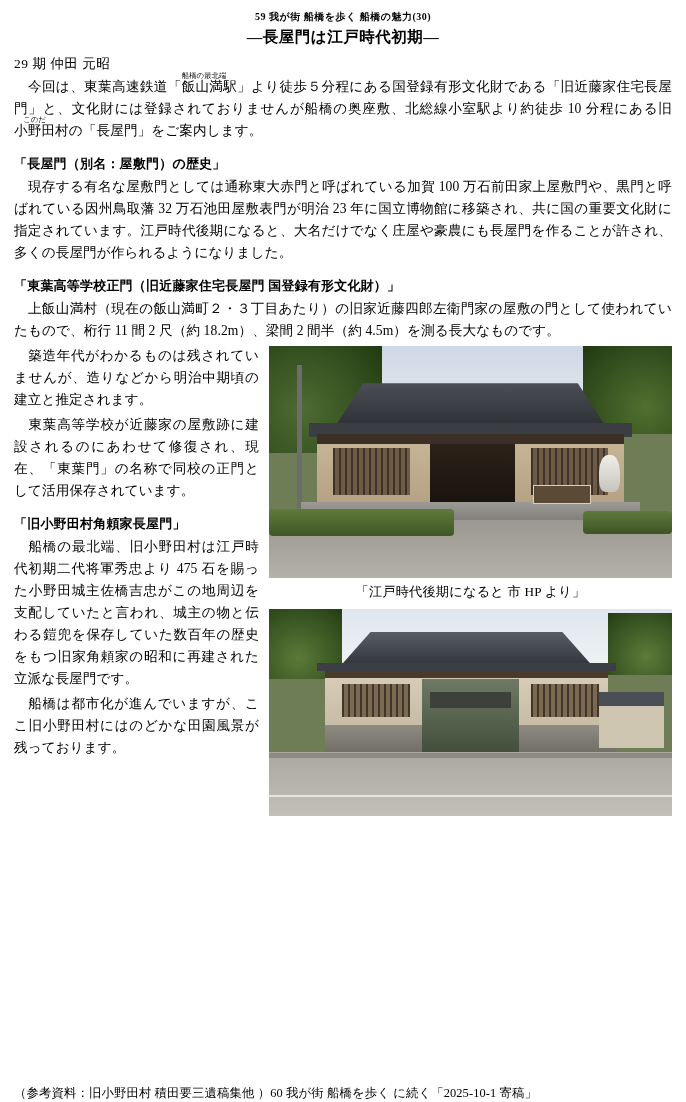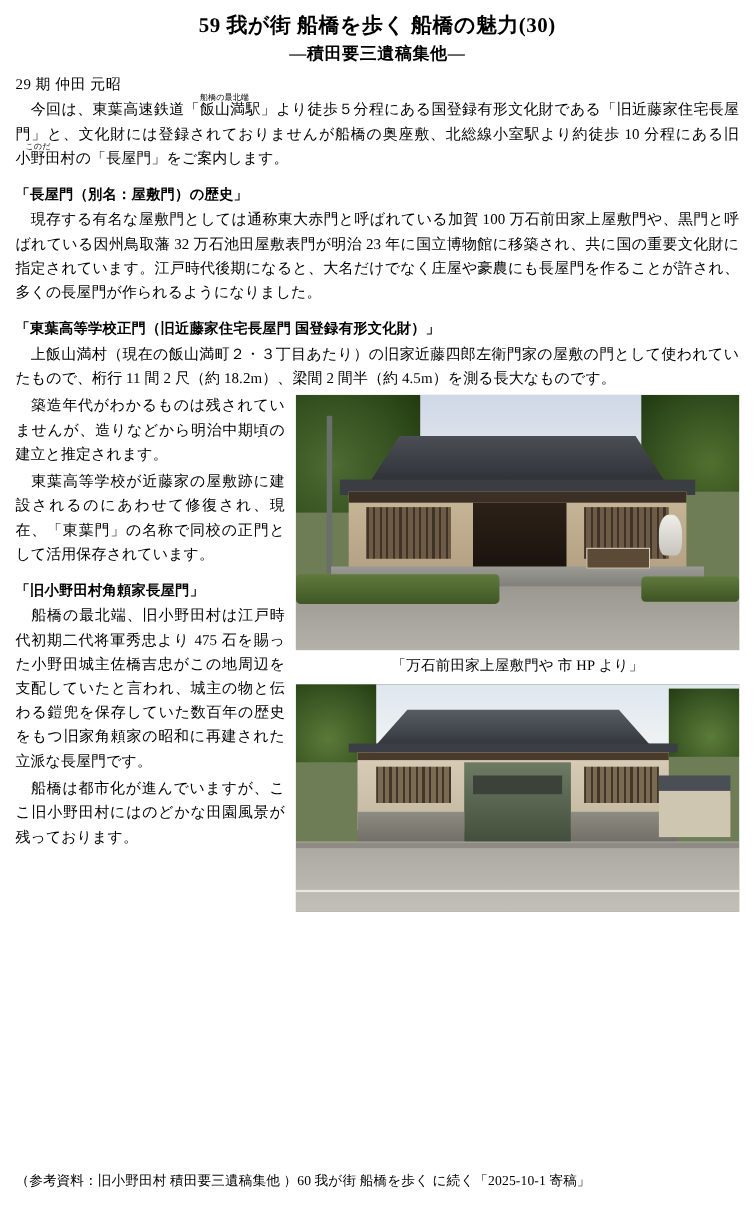--- a/index.html
+++ b/index.html
@@ -17,21 +17,21 @@
   }
   .page {
     position: relative;
     width: 686px;
     height: 1102px;
     box-sizing: border-box;
     padding: 10px 14px 6px 14px;
   }
   .title-line {
     text-align: center;
-    font-size: 19px;
+    font-size: 10px;
     font-weight: bold;
     letter-spacing: 0.5px;
     line-height: 1.45;
   }
   .title-line2 {
     text-align: center;
     font-size: 15.5px;
     font-weight: bold;
     letter-spacing: 0.5px;
     line-height: 1.45;
@@ -248,33 +248,33 @@
   }
   .p2-line {
     position: absolute; left:0; bottom:9%; width:100%; height:2px;
     background: #e8e6dd;
   }
 
   .footer {
     position: absolute;
     left: 14px;
     right: 14px;
-    bottom: 20px;
+    bottom: 0;
     font-size: 12.4px;
     letter-spacing: 0.1px;
   }
   .clearfix::after { content:""; display:block; clear:both; }
 </style>
 </head>
 <body>
 
 <div class="page">
 
   <div class="title-line">59 我が街 船橋を歩く  船橋の魅力(30)</div>
-  <div class="title-line2">—積田要三遺稿集他—</div>
+  <div class="title-line2">—長屋門は江戸時代初期—</div>
   <div class="byline">29 期  仲田 元昭</div>
 
   <p class="body"><span>　今回は、東葉高速鉄道「<span class="ruby"><span class="rb">飯山満</span><span class="rt">船橋の最北端</span></span>駅」より徒歩５分程にある国登録有形文化財である「旧近藤家住宅長屋門」と、文化財には登録されておりませんが船橋の奥座敷、北総線小室駅より約徒歩 10 分程にある旧<span class="ruby"><span class="rb">小野田</span><span class="rt">このだ</span></span>村の「長屋門」をご案内します。</span></p>
 
   <h2 class="section">「長屋門（別名：屋敷門）の歴史」</h2>
   <p class="body">　現存する有名な屋敷門としては通称東大赤門と呼ばれている加賀 100 万石前田家上屋敷門や、黒門と呼ばれている因州鳥取藩 32 万石池田屋敷表門が明治 23 年に国立博物館に移築され、共に国の重要文化財に指定されています。江戸時代後期になると、大名だけでなく庄屋や豪農にも長屋門を作ることが許され、多くの長屋門が作られるようになりました。</p>
 
   <h2 class="section">「東葉高等学校正門（旧近藤家住宅長屋門 国登録有形文化財）」</h2>
 
   <p class="body">　上飯山満村（現在の飯山満町２・３丁目あたり）の旧家近藤四郎左衛門家の屋敷の門として使われていたもので、桁行 11 間 2 尺（約 18.2m）、梁間 2 間半（約 4.5m）を測る長大なものです。</p>
@@ -292,21 +292,21 @@
       <div class="p1-lattice-l"></div>
       <div class="p1-lattice-r"></div>
       <div class="p1-door"></div>
       <div class="p1-plinth"></div>
       <div class="p1-ground"></div>
       <div class="p1-hedge"></div>
       <div class="p1-hedge2"></div>
       <div class="p1-stone"></div>
       <div class="p1-sign"></div>
     </div>
-    <div class="fig-caption">「万石前田家上屋敷門や  市 HP より」</div>
+    <div class="fig-caption">「江戸時代後期になると  市 HP より」</div>
   </div>
 
   <p class="body">　築造年代がわかるものは残されていませんが、造りなどから明治中期頃の建立と推定されます。</p>
   <p class="body">　東葉高等学校が近藤家の屋敷跡に建設されるのにあわせて修復され、現在、「東葉門」の名称で同校の正門として活用保存されています。</p>
 
   <div style="clear:none;"></div>
 
   <h2 class="section">「旧小野田村角頼家長屋門」</h2>
 
   <div class="fig-right second">

